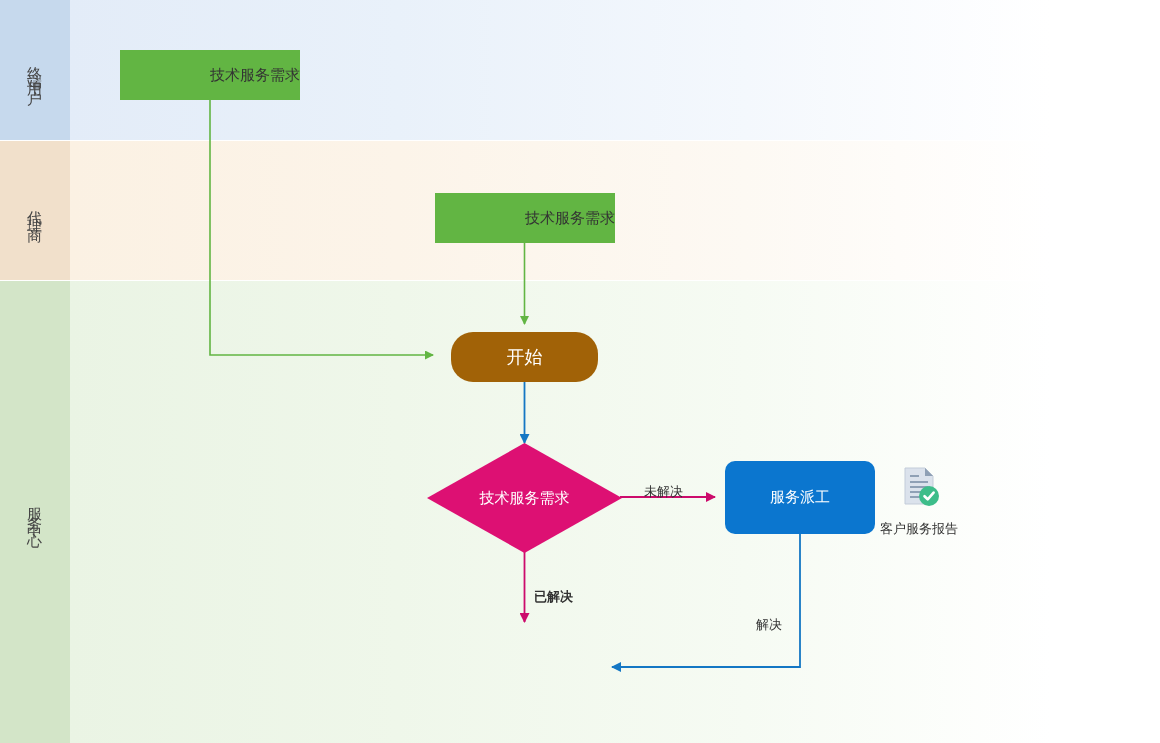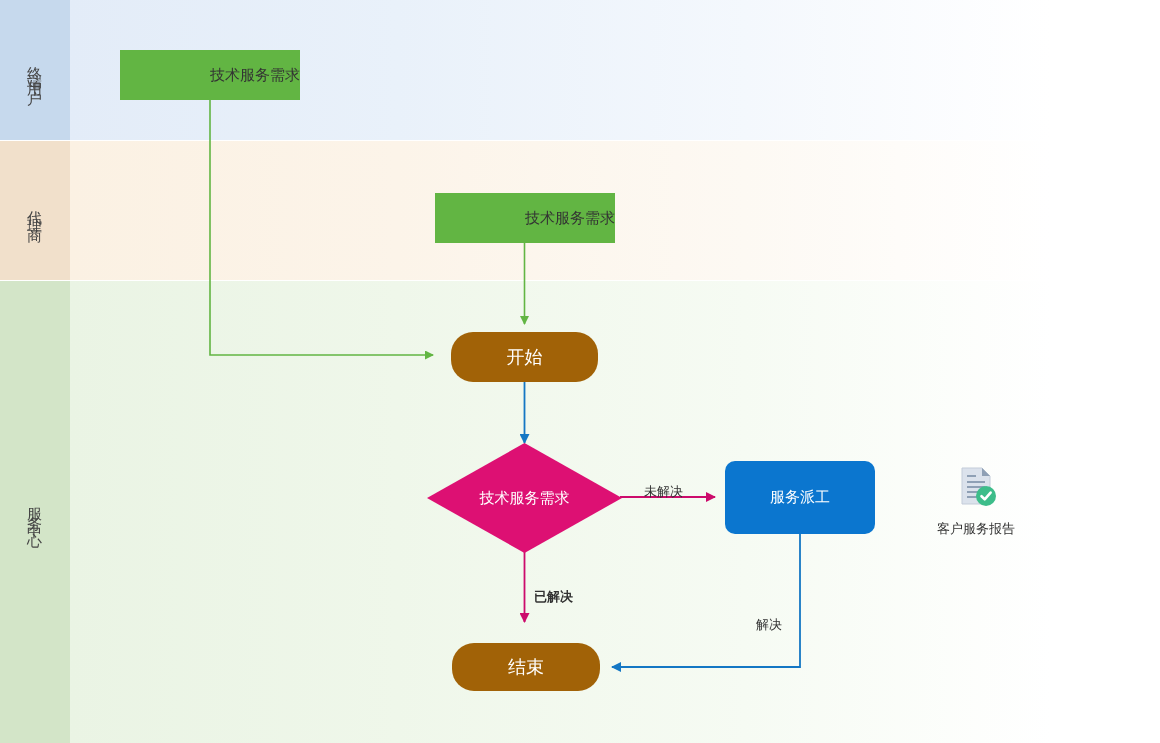--- a/index.html
+++ b/index.html
@@ -225,31 +225,28 @@
 
   <div class="node node-diamond" style="left:427px; top:443px; width:195px; height:110px;">
     <span class="dia-shape"></span>
     <span class="dia-label">技术服务需求</span>
   </div>
 
   <div class="node node-round-blue" style="left:725px; top:461px; width:150px; height:73px;">
     <span>服务派工</span>
   </div>
 
-  <div class="node node-pill-blue" style="left:452px; top:643px; width:148px; height:48px;">
-    <span>结束</span>
-  </div>
 
   <div class="edge-label" style="left:644px; top:475px;">未解决</div>
 
   <div class="edge-label" style="left:534px; top:580px;font-weight:bold;">已解决</div>
 
   <div class="edge-label" style="left:756px; top:608px;">解决</div>
 
-  <div class="artifact" style="left:913px; top:462px; width:126px;">
+  <div class="artifact" style="left:856px; top:462px; width:126px;">
     <span>
       <svg width="48" height="48" viewBox="0 0 48 48">
 
         <path d="M10,6 L30,6 L38,14 L38,42 L10,42 Z" fill="#dbe2ec" stroke="#c3ccd9" stroke-width="1"></path>
 
         <path d="M30,6 L38,14 L30,14 Z" fill="#8fa0b5"></path>
 
         <rect x="15" y="13" width="9" height="2" fill="#8fa0b5"></rect>
         <rect x="15" y="19" width="18" height="2" fill="#8fa0b5"></rect>
         <rect x="15" y="24" width="18" height="2" fill="#8fa0b5"></rect>

